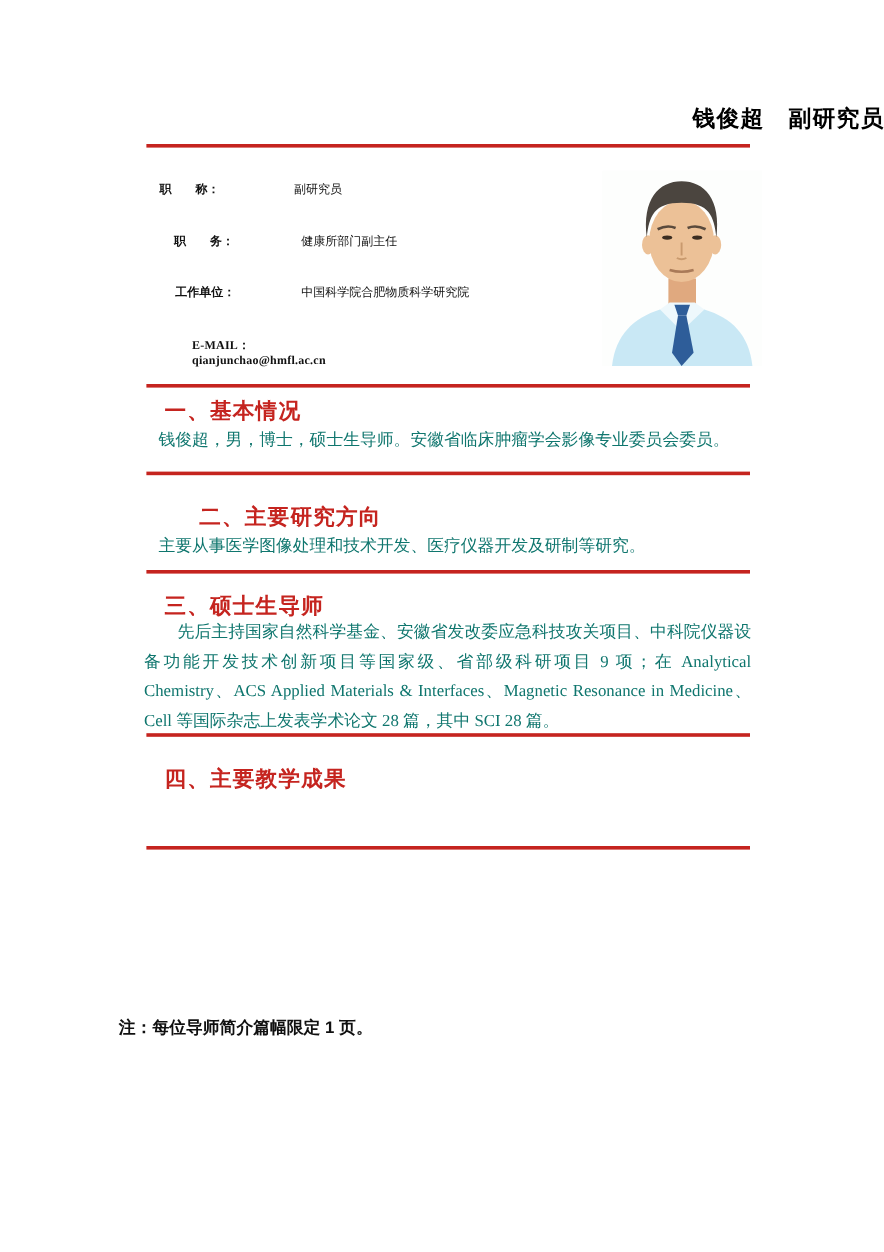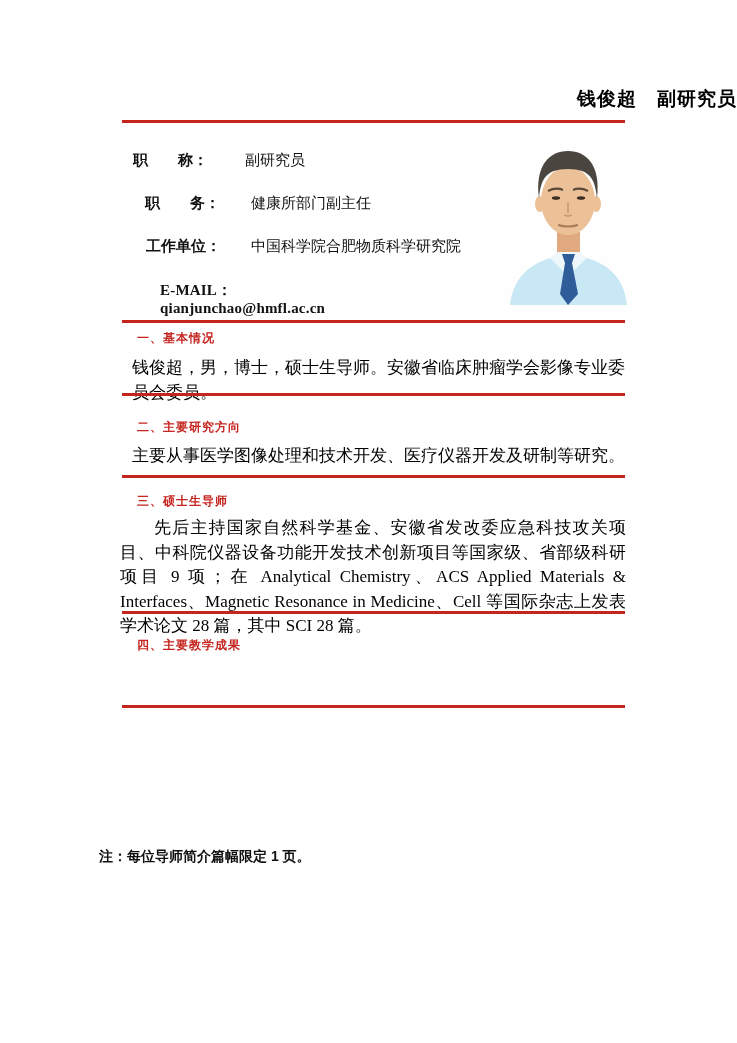--- a/index.html
+++ b/index.html
@@ -31,21 +31,21 @@
     left: 122px;
     width: 503px;
     height: 3px;
     background: var(--accent);
   }
 
   .field {
     position: absolute;
     display: flex;
     align-items: baseline;
-    font-size: 15px;
+    font-size: 10px;
     color: #111;
     white-space: nowrap;
   }
   .flabel {
     font-family: "Liberation Sans", "DejaVu Sans", sans-serif;
     font-weight: bold;
     display: inline-block;
   }
   .fvalue {
     font-family: "Liberation Serif", "DejaVu Serif", serif;
@@ -67,29 +67,29 @@
     width: 133px; height: 163px;
     background: #fefefe;
   }
   .photo svg { display: block; width: 100%; height: 100%; }
 
   .sec-heading {
     position: absolute;
     left: 137px;
     font-family: Liberation Serif, serif;
     font-weight: bold;
-    font-size: 12px;
+    font-size: 18px;
     color: var(--accent);
     letter-spacing: 1px;
     white-space: nowrap;
   }
   .sec-body {
     position: absolute;
-    font-size: 17px;
-    color: #000000;
+    font-size: 14px;
+    color: #0f766e;
     line-height: 24.5px;
   }
   .b1 { top: 356px; left: 132px; width: 493px; }
   .b2 { top: 444px; left: 132px; width: 493px; }
   .b3 { top: 516px; left: 120px; width: 506px; text-indent: 2em; text-align: justify; }
 
   .note {
     position: absolute;
     top: 848px; left: 99px;
     font-family: "Liberation Sans", "DejaVu Sans", sans-serif;
@@ -155,21 +155,21 @@
       <path d="M60,112 L73,112 L70,121 L63,121 Z" fill="#2e5d99"></path>
       <path d="M63,121 L70,121 L76,152 L66,163 L58,152 Z" fill="#2e5d99"></path>
     </svg>
   </div>
 
   <div class="rule" style="top:320px;"></div>
   <h2 class="sec-heading" style="top:330px;">一、基本情况</h2>
   <p class="sec-body b1">钱俊超，男，博士，硕士生导师。安徽省临床肿瘤学会影像专业委员会委员。</p>
 
   <div class="rule" style="top:393px;"></div>
-  <h2 class="sec-heading" style="top:419px;">二、主要研究方向</h2>
+  <h2 class="sec-heading" style="top:419px;margin-left:29px;">二、主要研究方向</h2>
   <p class="sec-body b2">主要从事医学图像处理和技术开发、医疗仪器开发及研制等研究。</p>
 
   <div class="rule" style="top:475px;"></div>
   <h2 class="sec-heading" style="top:493px;">三、硕士生导师</h2>
   <p class="sec-body b3">先后主持国家自然科学基金、安徽省发改委应急科技攻关项目、中科院仪器设备功能开发技术创新项目等国家级、省部级科研项目 9 项；在 Analytical Chemistry、ACS Applied Materials &amp; Interfaces、Magnetic Resonance in Medicine、Cell 等国际杂志上发表学术论文 28 篇，其中 SCI 28 篇。</p>
 
   <div class="rule" style="top:611px;"></div>
   <h2 class="sec-heading" style="top:625px;margin-top:12px;">四、主要教学成果</h2>
 
   <div class="rule" style="top:705px;"></div>

